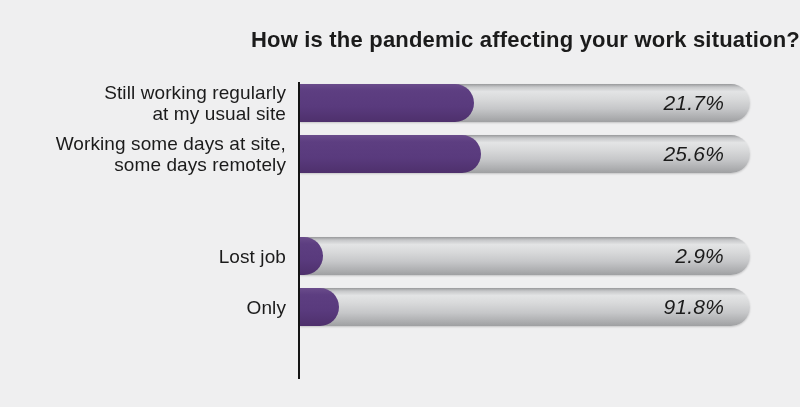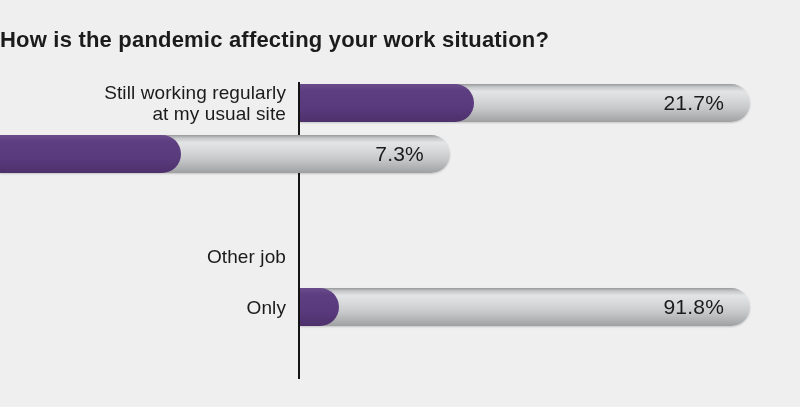--- a/index.html
+++ b/index.html
@@ -13,21 +13,21 @@
     overflow: hidden;
     background: var(--bg, #efeff0);
     font-family: "Liberation Sans", sans-serif;
     color: var(--text, #1b1b1b);
   }
   .chart-title {
     position: absolute;
     top: 27px;
     left: 0;
     width: 800px;
-    text-align: left;
+    text-align: right;
     font-size: 22px;
     font-weight: 700;
     letter-spacing: 0.2px;
   }
   .rows {
     position: absolute;
     top: 84px;
     left: 0;
     width: 800px;
   }
@@ -89,53 +89,60 @@
   }
   .value-label {
     position: absolute;
     top: 0;
     right: 28px;
     height: 38px;
     line-height: 38px;
     font-size: 21px;
     letter-spacing: 0.2px;
     color: var(--text, #1b1b1b);
+    font-style: italic;
   }
 </style>
 </head>
 <body style="--bg: #efeff0; --text: #1b1b1b; --axis: #141414;">
 
 <div class="chart-title">How is the pandemic affecting your work situation?</div>
 
 <div class="rows">
   <div class="axis-line"></div>
 
   <div class="row">
     <div class="cat-label">Still working regularly<br>at my usual site</div>
     <div class="bar-area">
       <div class="bar-track"></div>
       <div class="bar-fill" style="width: 174px;"></div>
       <div class="value-label">21.7%</div>
     </div>
   </div>
 
   <div class="row">
+    <div class="cat-label">Working some days at site,<br>some days remotely</div>
     <div class="bar-area">
       <div class="bar-track"></div>
       <div class="bar-fill" style="width: 181px;"></div>
-      <div class="value-label">7.3%</div>
+      <div class="value-label">25.6%</div>
     </div>
   </div>
 
 
   <div class="row">
   </div>
 
   <div class="row">
-    <div class="cat-label">Other job</div>
+    <div class="cat-label">Lost job</div>
+    <div class="bar-area">
+      <div class="bar-track"></div>
+      <div class="bar-fill" style="width: 23px;"></div>
+      <div class="value-label">2.9%</div>
+    </div>
   </div>
 
   <div class="row">
     <div class="cat-label">Only</div>
     <div class="bar-area">
       <div class="bar-track"></div>
       <div class="bar-fill" style="width: 39px;"></div>
       <div class="value-label">91.8%</div>
     </div>
   </div>

